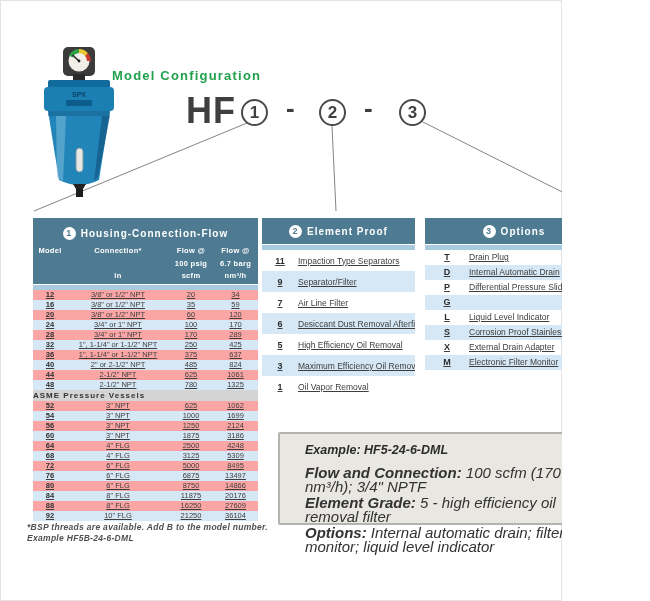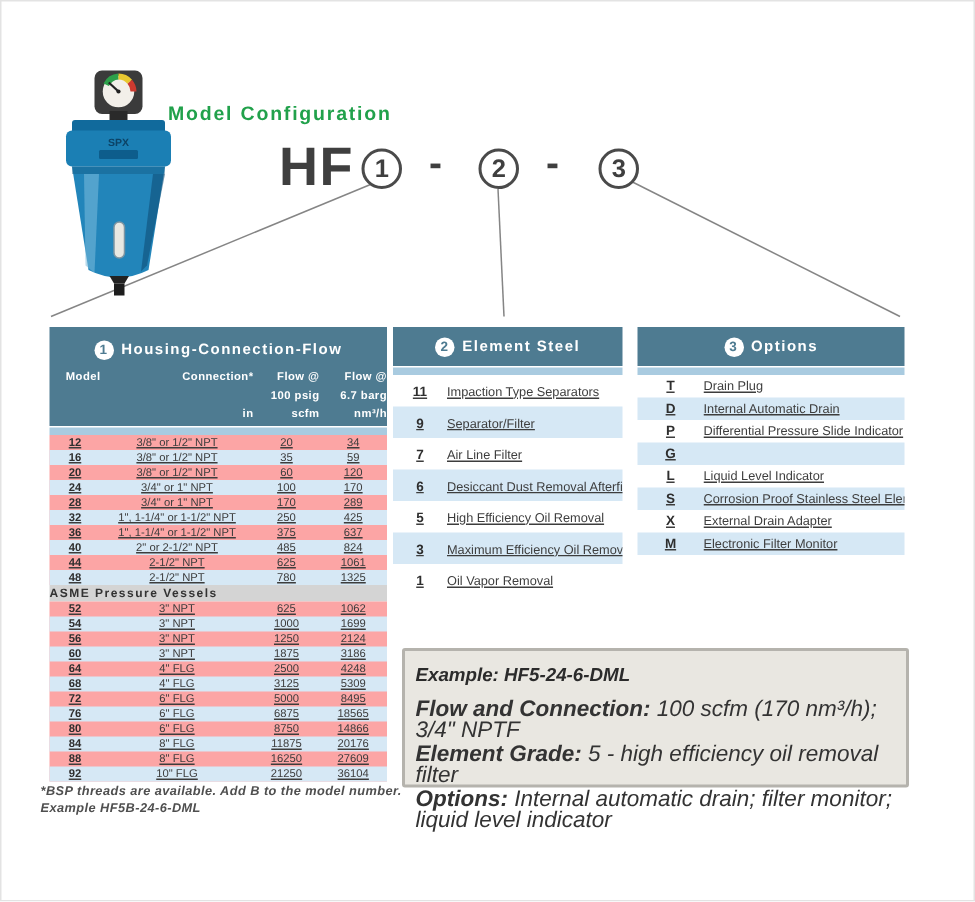--- a/index.html
+++ b/index.html
@@ -1,17 +1,17 @@
 <!DOCTYPE html>
 <html><head>
 <meta charset="utf-8">
 <style>
   html,body{margin:0;padding:0;background:#ffffff;}
   body{font-family:"Liberation Sans","DejaVu Sans",sans-serif;}
-  #page{position:relative;width:650px;height:601px;background:#ffffff;overflow:hidden;
+  #page{position:relative;width:562px;height:601px;background:#ffffff;overflow:hidden;
         box-shadow:inset 0 0 0 1px #e3e3e3;}
 
   
   #product-art{position:absolute;left:36px;top:44px;width:86px;height:154px;}
   #model-config-title{position:absolute;left:112px;top:68px;font-size:13px;font-weight:bold;
         color:#21a14b;letter-spacing:1.2px;}
   #hf-prefix{position:absolute;left:186px;top:90px;font-size:36px;font-weight:bold;color:#3f3f3f;letter-spacing:1px;}
   .num-circle{position:absolute;width:27px;height:27px;border:2px solid #4a4a4a;border-radius:50%;
         display:flex;align-items:center;justify-content:center;font-size:17px;font-weight:bold;color:#3f3f3f;
         box-sizing:border-box;background:#fff;}
@@ -32,21 +32,21 @@
   .band{height:5px;background:#a9cbe0;margin-top:1px;}
   .trow{box-sizing:border-box;text-decoration:underline;}
   .trow.alt{background:#d6e8f5;}
   .cell{overflow:hidden;white-space:nowrap;}
 
   
   #housing-table{left:33px;top:218px;width:225px;}
   #housing-head{background:#4e7b91;height:66px;padding-top:5px;box-sizing:border-box;display:block;}
   #housing-title{font-size:10px;height:20px;}
   .h-cols{display:grid;grid-template-columns:34px 102px 44px 45px;margin-top:2px;}
-  .h-col{display:grid;grid-template-rows:13px 12px 12px;text-align:right;color:#ffffff;
+  .h-col{display:grid;grid-template-rows:13px 12px 12px;text-align:center;color:#ffffff;
          font-size:7.5px;font-weight:bold;letter-spacing:0.3px;line-height:12px;}
   #housing-rows-npt,#housing-rows-asme{background:#fca5a5;}
   #housing-table .trow{display:grid;grid-template-columns:34px 102px 44px 45px;height:10px;
          line-height:10px;font-size:7.5px;color:#3d3d3d;text-align:center;}
   #housing-table .c-model{font-weight:bold;color:#2e2e2e;}
   #asme-band{height:11px;line-height:11px;background:#d4d4d4;text-align:left;
          font-size:8px;font-weight:bold;color:#333333;letter-spacing:1px;}
 
   
   #element-table{left:262px;top:218px;width:153px;}
@@ -60,22 +60,22 @@
   
   #options-table{left:425px;top:218px;width:178px;}
   #options-table .tbl-head{height:26px;}
   #options-table .tbl-title{font-size:10px;}
   #options-table .trow{display:grid;grid-template-columns:44px 1fr;height:15px;line-height:15px;
          font-size:8.5px;color:#3d3d3d;}
   #options-table .c-code{font-weight:bold;text-align:center;color:#2e2e2e;font-size:9px;}
   #options-table .c-label{text-align:left;}
 
   
-  #example-box{position:absolute;left:268px;top:432px;width:338px;height:93px;background:#e9e7e1;
-        border:2px solid #b5b3ad;border-radius:2px;box-sizing:border-box;padding:9px 7px;}
+  #example-box{position:absolute;left:278px;top:432px;width:338px;height:93px;background:#e9e7e1;
+        border:2px solid #b5b3ad;border-radius:2px;box-sizing:border-box;padding:9px 25px;}
   #example-title{font-size:12.5px;font-weight:bold;font-style:italic;color:#2b2b2b;margin-bottom:9px;}
   .ex-line{font-size:15px;color:#333333;margin-top:2px;line-height:14px;font-style:italic;}
   .ex-label{font-weight:bold;}
 
   
   #footnote{position:absolute;left:27px;top:522px;font-size:8.5px;font-weight:bold;font-style:italic;
         color:#4f4f4f;line-height:11px;letter-spacing:0.3px;}
 </style>
 </head>
 <body>
@@ -257,21 +257,21 @@
         <div class="trow">
           <span class="cell c-model">72</span>
           <span class="cell c-connection">6" FLG</span>
           <span class="cell c-scfm">5000</span>
           <span class="cell c-nm3">8495</span>
         </div>
         <div class="trow alt">
           <span class="cell c-model">76</span>
           <span class="cell c-connection">6" FLG</span>
           <span class="cell c-scfm">6875</span>
-          <span class="cell c-nm3">18565</span>
+          <span class="cell c-nm3">13497</span>
         </div>
         <div class="trow">
           <span class="cell c-model">80</span>
           <span class="cell c-connection">6" FLG</span>
           <span class="cell c-scfm">8750</span>
           <span class="cell c-nm3">14866</span>
         </div>
         <div class="trow alt">
           <span class="cell c-model">84</span>
           <span class="cell c-connection">8" FLG</span>
@@ -290,21 +290,21 @@
           <span class="cell c-scfm">21250</span>
           <span class="cell c-nm3">36104</span>
         </div>
       </div>
   </div>
 
   <div id="element-table" class="tbl">
     <div class="tbl-head">
       <div class="tbl-title">
         <span class="head-circle">2</span>
-        <span>Element Steel</span>
+        <span>Element Proof</span>
       </div>
     </div>
     <div class="band"></div>
     <div>
         <div class="trow">
           <span class="cell c-code">11</span>
           <span class="cell c-label">Impaction Type Separators</span>
         </div>
         <div class="trow alt">
           <span class="cell c-code">9</span>

